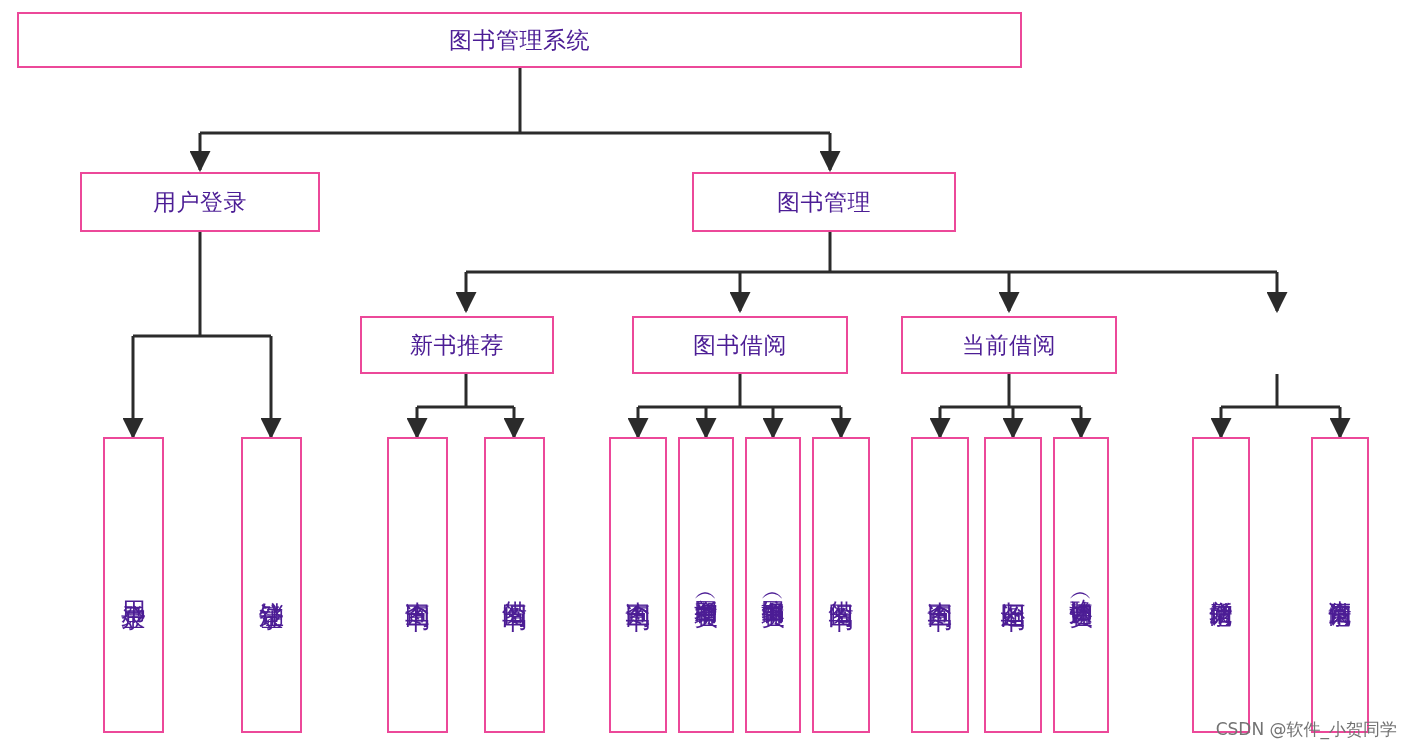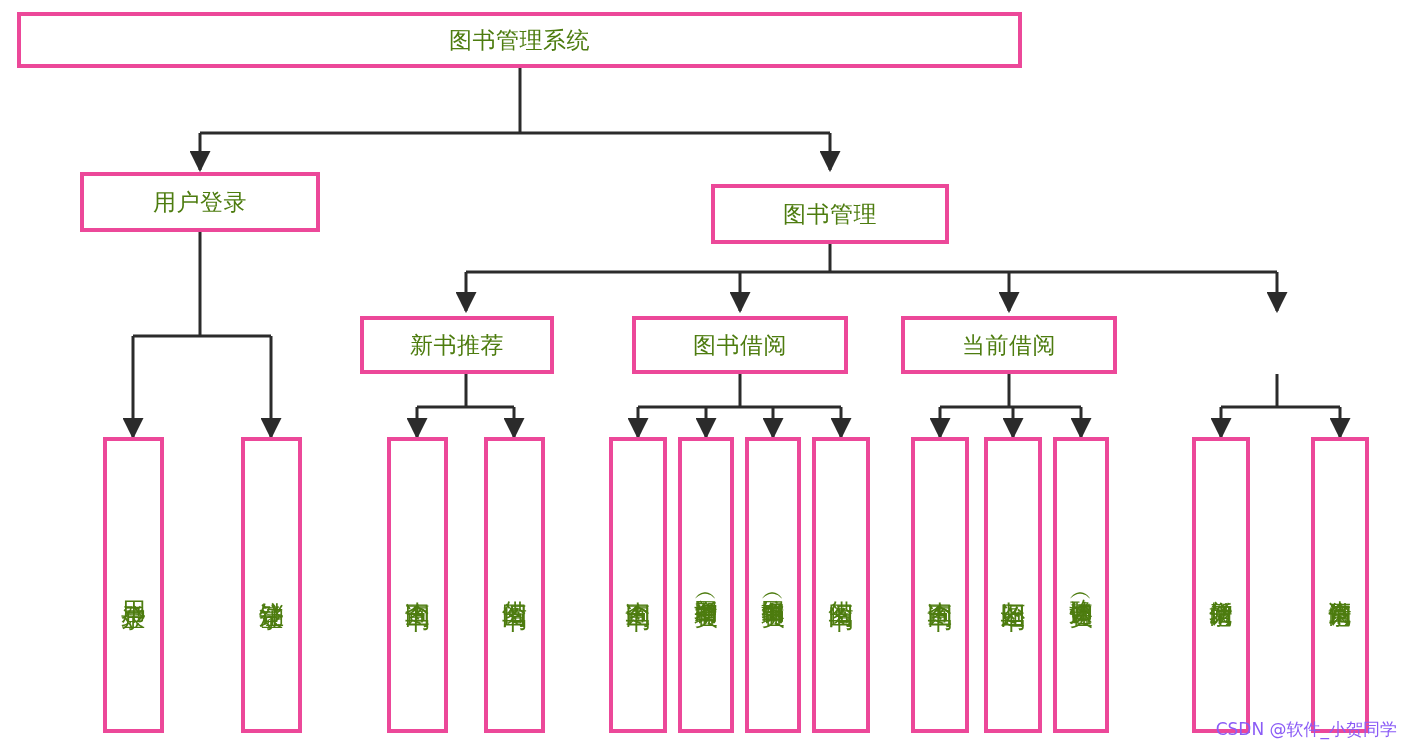--- a/index.html
+++ b/index.html
@@ -25,26 +25,26 @@
     position: absolute;
     left: 0;
     top: 0;
     width: 1405px;
     height: 747px;
     pointer-events: none;
   }
   .node {
     position: absolute;
     box-sizing: border-box;
-    border: 4px solid #ec4899;
+    border: 2px solid #ec4899;
     background: #ffffff;
     display: flex;
     align-items: center;
     justify-content: center;
-    color: #4d7c0f;
+    color: #4c1d95;
   }
   .node .label {
     display: block;
     text-align: center;
     line-height: 1.08;
   }
   
   .node.horiz .label {
     font-size: 23px;
     letter-spacing: 0.5px;
@@ -65,21 +65,21 @@
   }
   .node.vert.narrow .label {
     font-size: 23px;
     letter-spacing: 1px;
   }
   #watermark {
     position: absolute;
     right: 8px;
     bottom: 6px;
     font-size: 17px;
-    color: #8b5cf6;
+    color: #737373;
     white-space: nowrap;
     user-select: none;
   }
 </style>
 </head>
 <body>
 
 <div id="diagram-root">
 
   <svg id="edges" viewBox="0 0 1405 747">
@@ -133,21 +133,21 @@
     </g>
   </svg>
 
   <div class="node horiz" style="left:17px; top:12px; width:1005px; height:56px;">
     <span class="label">图书管理系统</span>
   </div>
 
   <div class="node horiz" style="left:80px; top:172px; width:240px; height:60px;">
     <span class="label">用户登录</span>
   </div>
-  <div class="node horiz" style="left:711px; top:172px; width:238px; height:60px;margin-top:12px;">
+  <div class="node horiz" style="left:692px; top:172px; width:264px; height:60px;">
     <span class="label">图书管理</span>
   </div>
 
   <div class="node horiz" style="left:360px; top:316px; width:194px; height:58px;">
     <span class="label">新书推荐</span>
   </div>
   <div class="node horiz" style="left:632px; top:316px; width:216px; height:58px;">
     <span class="label">图书借阅</span>
   </div>
   <div class="node horiz" style="left:901px; top:316px; width:216px; height:58px;">

